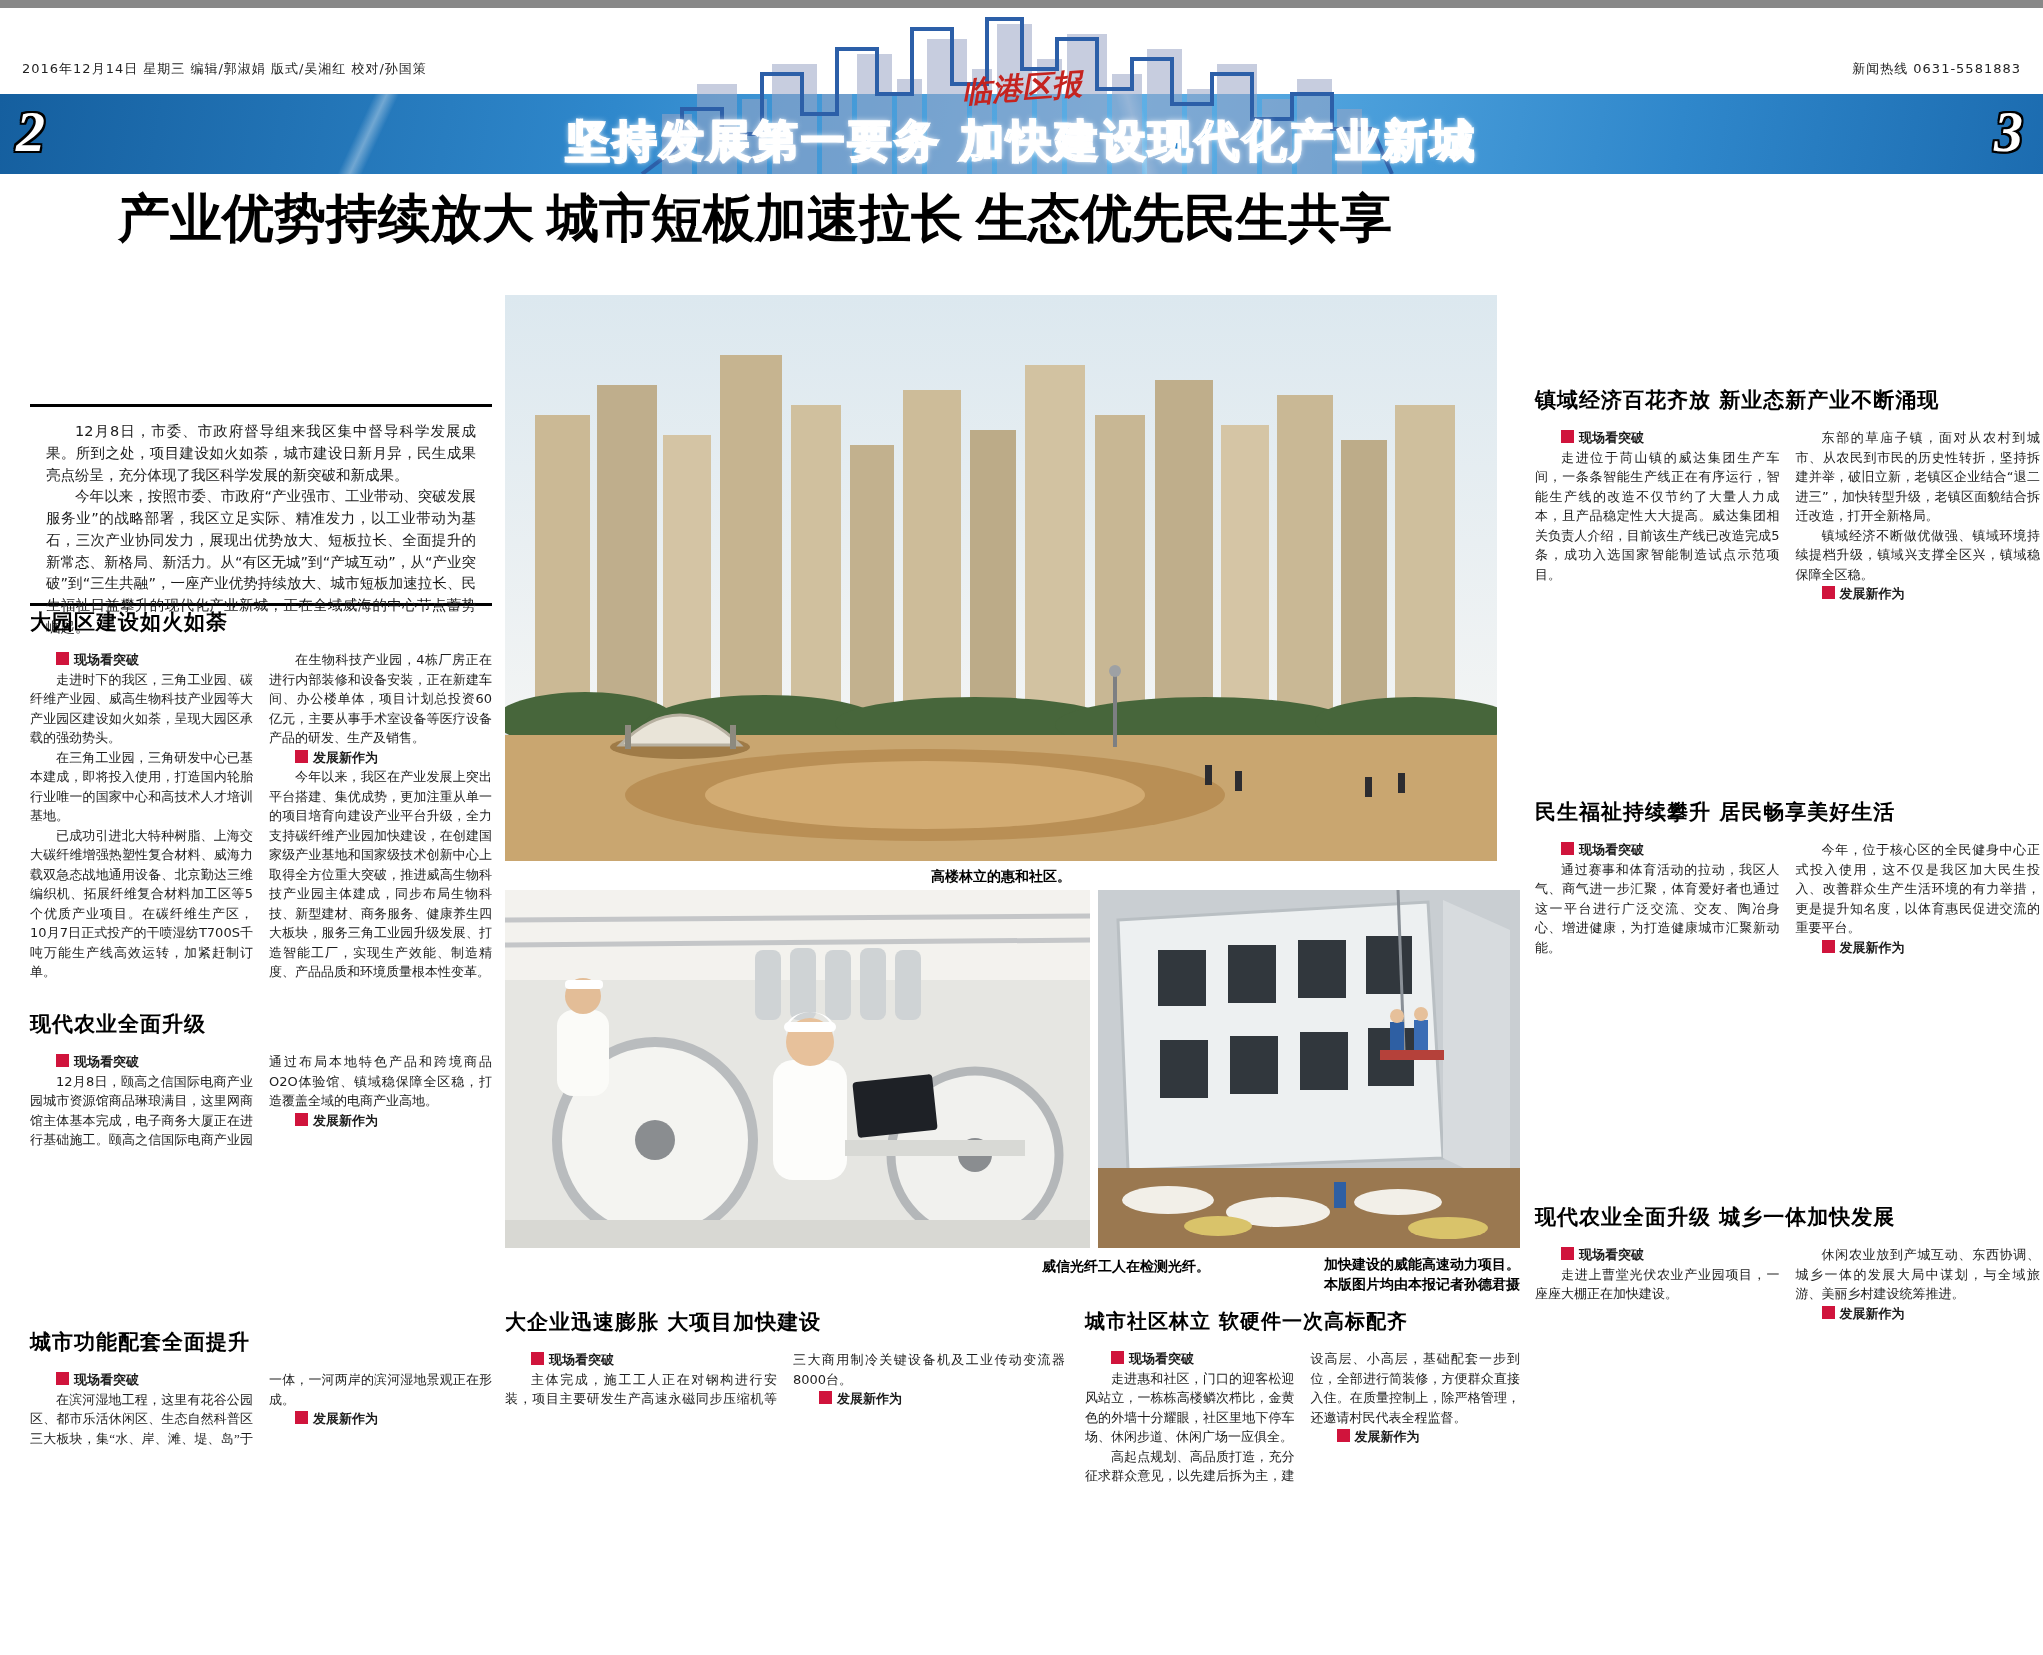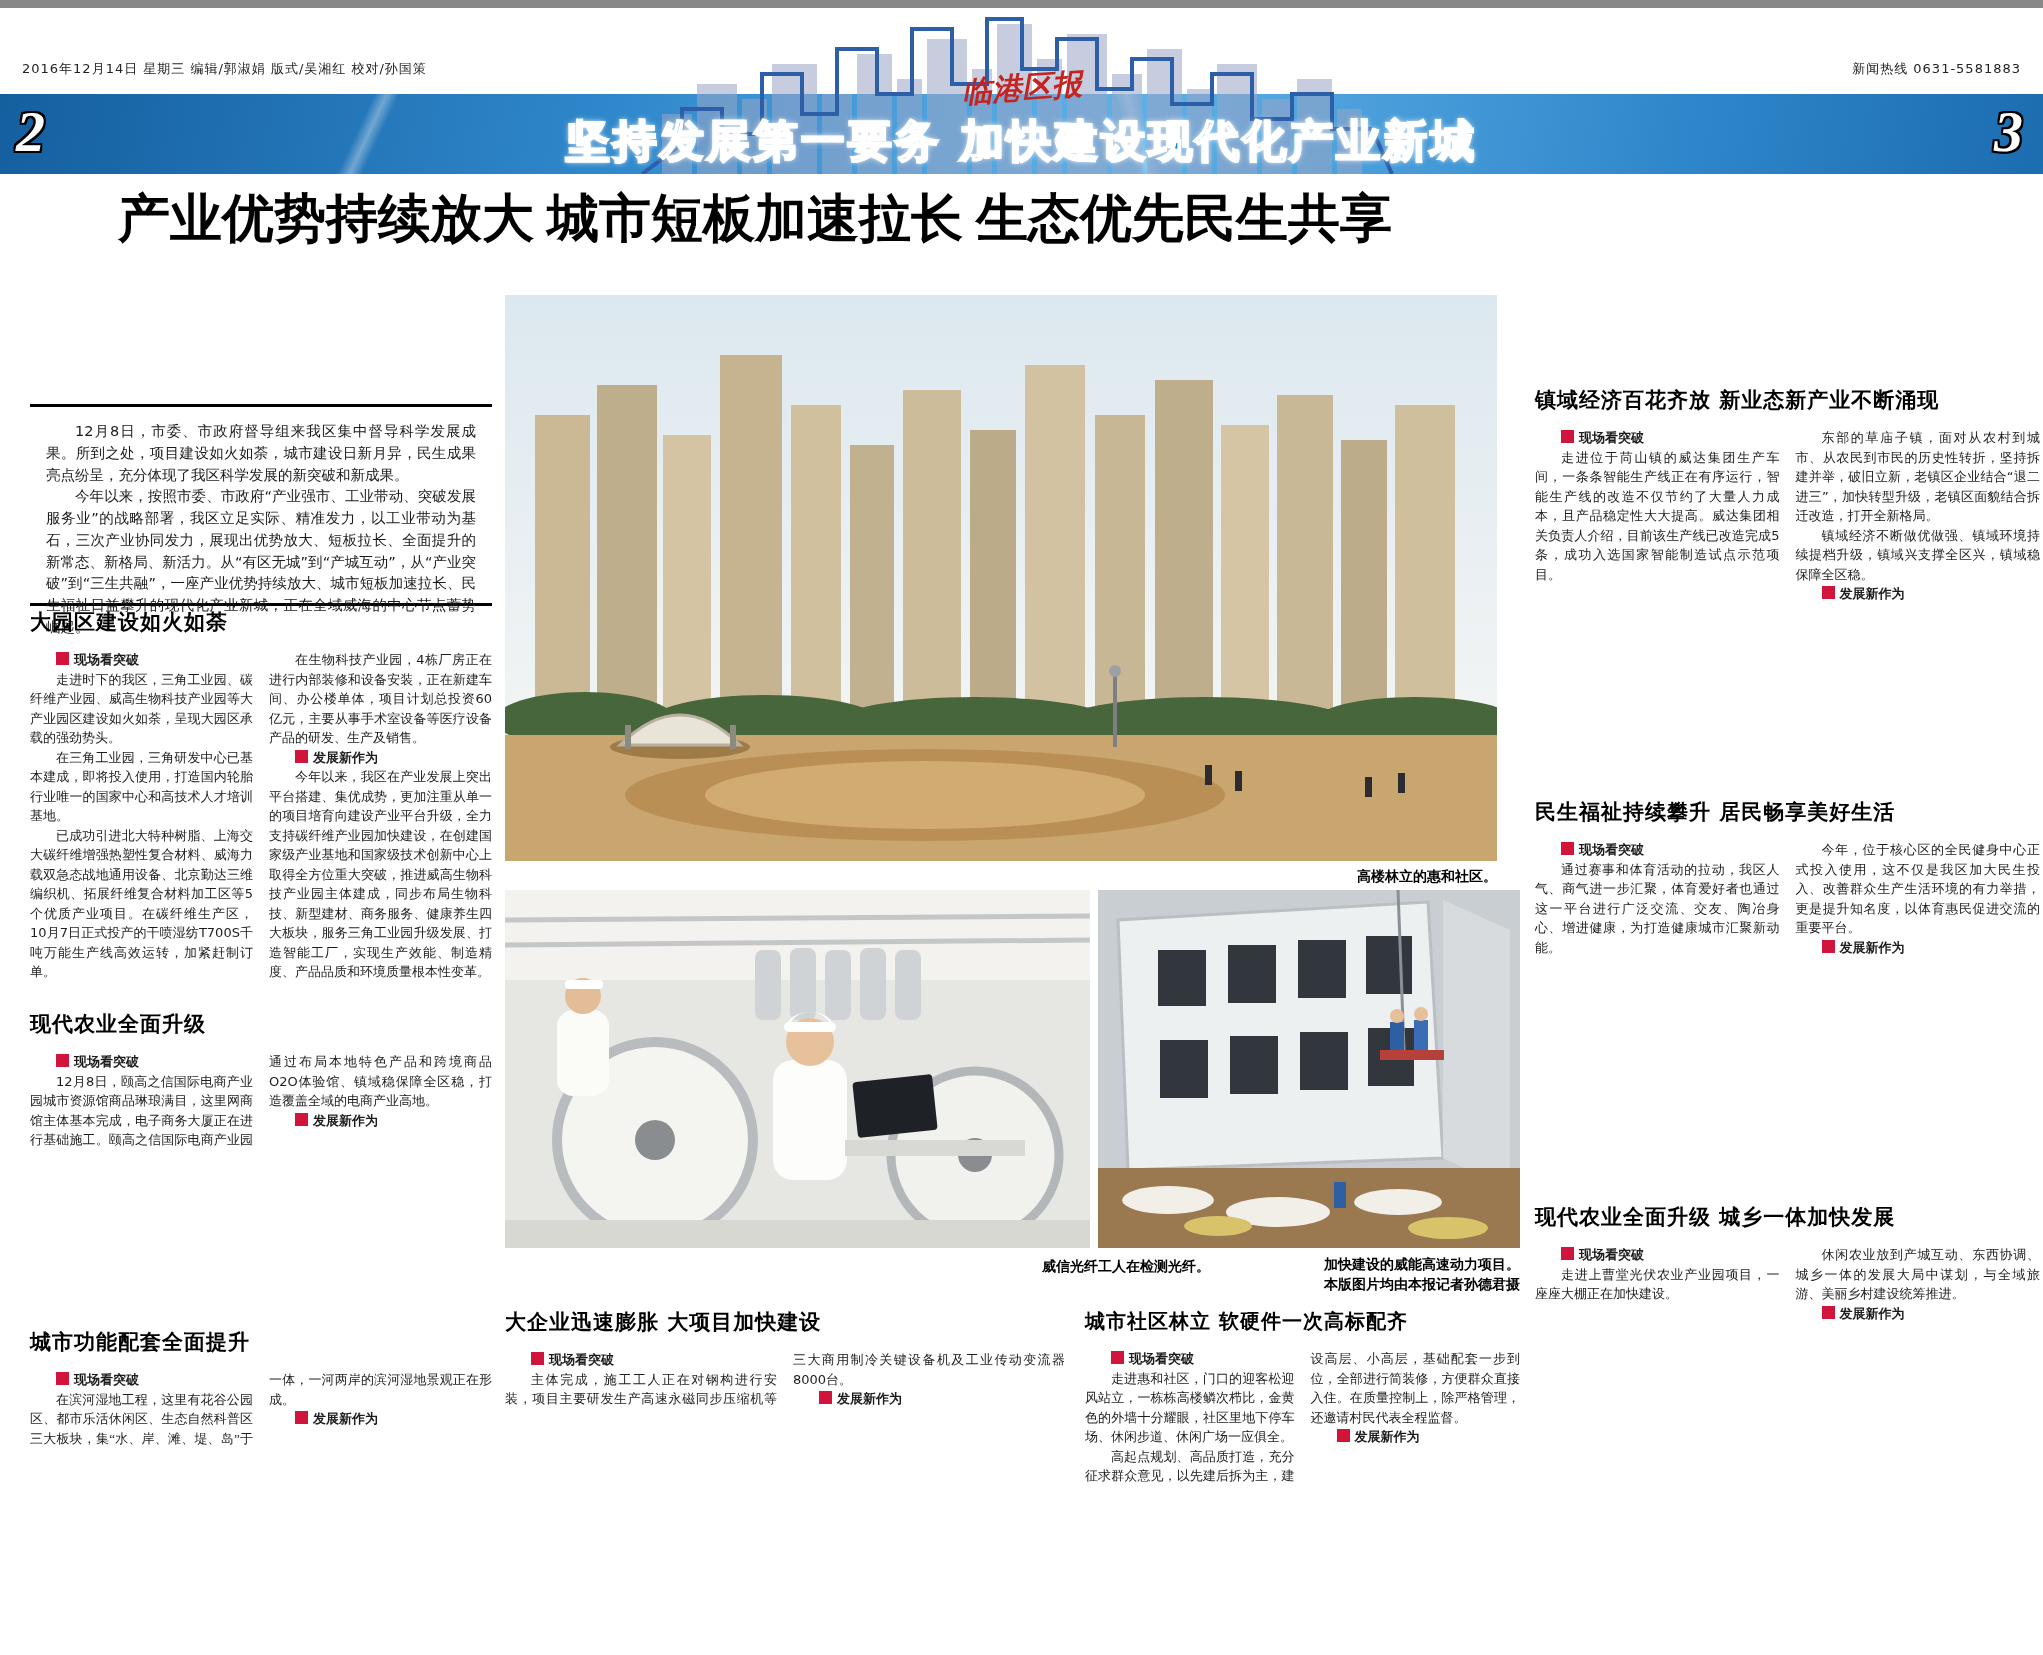--- a/index.html
+++ b/index.html
@@ -182,21 +182,21 @@
       <g fill="#2c2c30">
         <rect x="700" y="470" width="7" height="20"></rect>
           <rect x="730" y="476" width="7" height="20"></rect>
         <rect x="860" y="482" width="7" height="20"></rect>
           <rect x="893" y="478" width="7" height="20"></rect>
       </g>
       <line x1="610" y1="380" x2="610" y2="452" stroke="#7d7f82" stroke-width="4"></line>
       <circle cx="610" cy="376" r="6" fill="#9ea1a4"></circle>
     </svg>
   </div>
-  <div class="caption r" style="left:505px;top:858px;width:992px;">高楼林立的惠和社区。</div>
+  <div class="caption r" style="left:505px;top:858px;width:992px;text-align:center;">高楼林立的惠和社区。</div>
 
   <div class="photo" style="left:505px;top:882px;width:585px;height:358px;">
     <svg viewBox="0 0 585 358" preserveAspectRatio="none">
       <rect width="585" height="358" fill="#e6e6e2"></rect>
       <rect width="585" height="90" fill="#f3f2ee"></rect>
       <g stroke="#c4c6c8" stroke-width="5">
           <line x1="0" y1="30" x2="585" y2="26"></line>
           <line x1="0" y1="55" x2="585" y2="50"></line>
         </g>
       <g fill="#cfd3d5">

